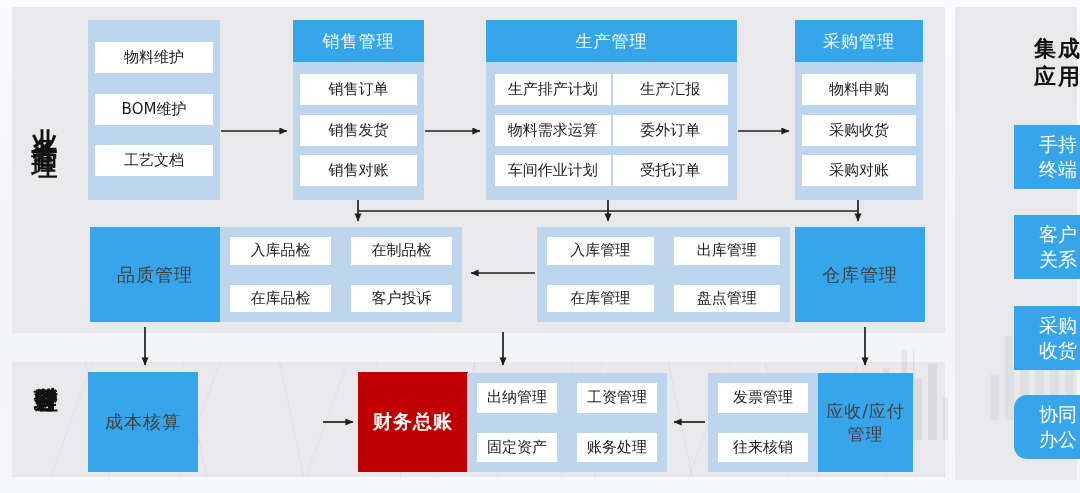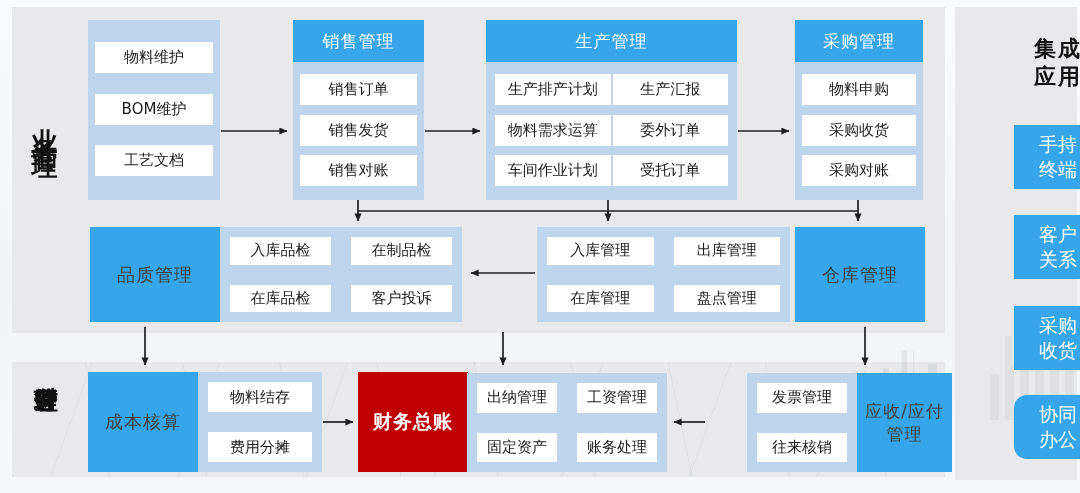--- a/index.html
+++ b/index.html
@@ -154,38 +154,34 @@
       <div class="wbox">入库管理</div>
       <div class="wbox">出库管理</div>
       <div class="wbox">在库管理</div>
       <div class="wbox">盘点管理</div>
     </div>
   </div>
   <div class="bluebox" style="position:absolute;left:795px;top:227px;width:130px;height:95px;">仓库管理</div>
 
   <div class="group" style="left:88px;top:372px;width:234px;height:100px;">
     <div class="bluebox" style="width:110px;">成本核算</div>
-    <div class="lightwrap grid1">
-      <div class="wbox">物料结存</div>
-      <div class="wbox">费用分摊</div>
-    </div>
   </div>
 
   <div class="redbox" style="left:358px;top:372px;width:110px;height:100px;">财务总账</div>
 
   <div class="group" style="left:467px;top:373px;width:200px;height:99px;">
     <div class="lightwrap grid2">
       <div class="wbox">出纳管理</div>
       <div class="wbox">工资管理</div>
       <div class="wbox">固定资产</div>
       <div class="wbox">账务处理</div>
     </div>
   </div>
 
-  <div class="group" style="left:708px;top:373px;width:205px;height:99px;margin-left:39px;">
+  <div class="group" style="left:708px;top:373px;width:205px;height:99px;">
     <div class="lightwrap grid1" style="width:90px;flex:none;">
       <div class="wbox">发票管理</div>
       <div class="wbox">往来核销</div>
     </div>
     <div class="bluebox" style="flex:1;font-size:17px;line-height:1.35;padding:0 4px;">应收/应付管理</div>
   </div>
 
   <div style="position:absolute;left:997px;top:7px;width:122px;height:473px;">
     <div class="integration-title">集成应用</div>
     <div class="appbox" style="top:110px;">

